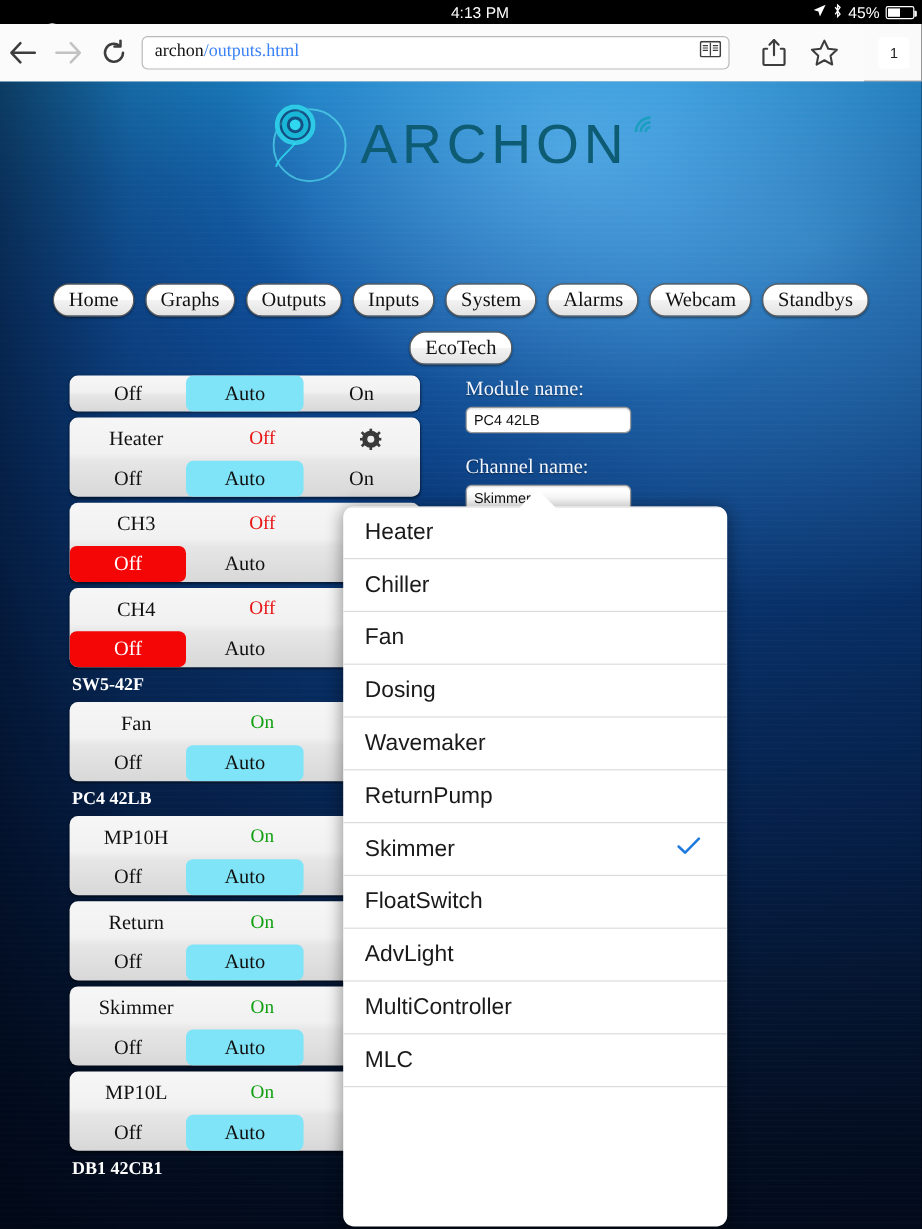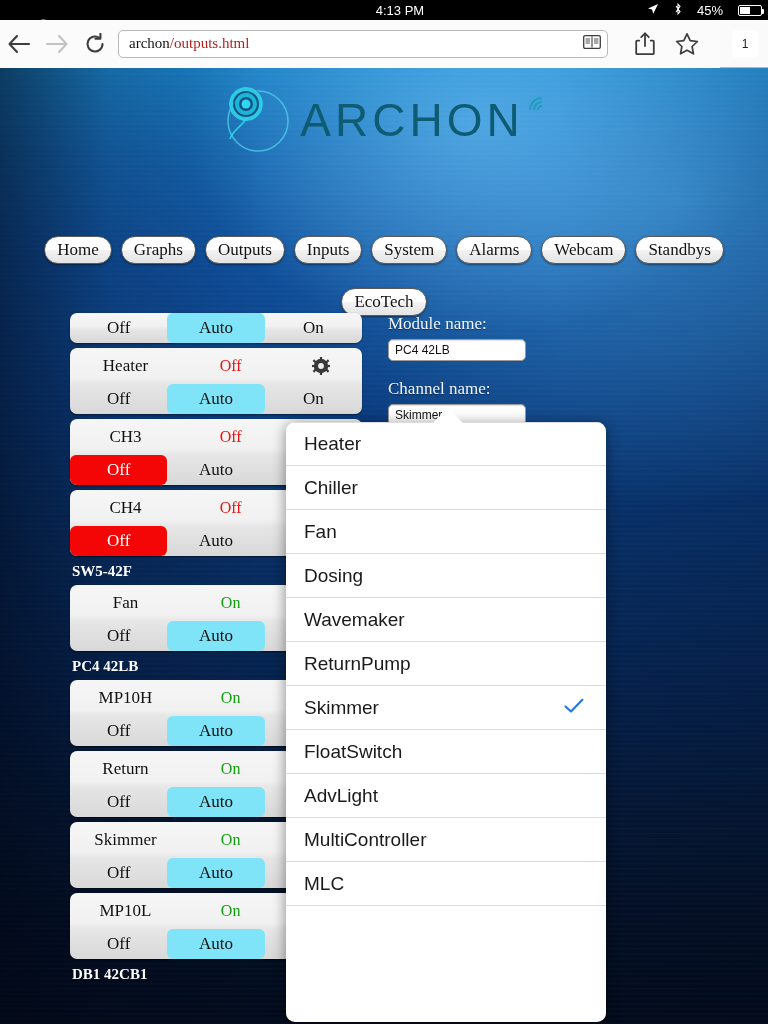--- a/index.html
+++ b/index.html
@@ -11,21 +11,21 @@
 
   
   #status-bar {
     position: absolute; top: 0; left: 0; width: 768px; height: 20px;
     background: #000; color: #fff;
     font-family: "Liberation Sans", sans-serif; font-size: 13px;
     display: flex; align-items: center;
   }
   #status-bar .sb-left { position: absolute; left: 6px; display: flex; align-items: center; gap: 5px; margin-top: 32px; }
   #status-bar .sb-center { position: absolute; left: 16px; width: 768px; text-align: center; font-weight: normal; }
-  #status-bar .sb-right { position: absolute; right: 6px; display: flex; align-items: center; gap: 15px; }
+  #status-bar .sb-right { position: absolute; right: 6px; display: flex; align-items: center; gap: 5px; }
   .wifi-glyph { font-size: 12px; letter-spacing: 0; }
   .battery-box {
     width: 24px; height: 11px; border: 1px solid #fff; border-radius: 2px;
     position: relative; display: inline-block;
   }
   .battery-box::after {
     content:""; position:absolute; right:-3px; top:3px; width:2px; height:5px;
     background:#fff; border-radius:0 1px 1px 0;
   }
   .battery-box i { position:absolute; left:1px; top:1px; bottom:1px; width:45%; background:#fff; display:block; }
@@ -49,21 +49,21 @@
   }
   .nav-btn.disabled { color: #c2c2c2; }
   #url-field {
     position: relative; z-index: 2;
     flex: 0 0 auto; width: 490px; height: 28px; margin-left: 4px;
     background: #fff; border: 1px solid #b9b9b9; border-radius: 5px;
     display: flex; align-items: center; padding: 0 6px 0 10px;
     font-family: "Liberation Serif", serif; font-size: 15px; color:#111;
   }
   #url-field .url-host { color:#111; }
-  #url-field .url-path { color:#b91c1c;text-align:right; }
+  #url-field .url-path { color:#3b82f6;text-align:right; }
   #url-field .reader-ico { margin-left:auto; color:#3d3d3d; }
   .chrome-icon { position:relative; z-index:2; width:42px; height:40px; display:flex; align-items:center; justify-content:center; color:#3d3d3d; }
   #tab-count {
     position:absolute; right:10px; top:50%; transform: translateY(-50%); z-index:3;
     width:26px; height:26px; background:#fff; border-radius:3px;
     display:flex; align-items:center; justify-content:center;
     font-size:12px; color:#222; font-family:"Liberation Sans", sans-serif;
   }
 
   
@@ -90,34 +90,34 @@
   
   #logo-area { position:absolute; top:12px; left:0; width:768px; height:80px; z-index:3;
                display:flex; align-items:center; justify-content:center; gap:6px; }
   #logo-mark { position:relative; width:78px; height:78px; }
   #logo-word { font-family:"Liberation Sans", sans-serif; font-size:46px; letter-spacing:4px;
                color:#0d5c73; font-weight:400; }
 
   
   #nav-row { position:absolute; top:168px; left:0; width:768px; z-index:3;
              display:flex; justify-content:center; gap:9px; }
-  #nav-row2 { position:absolute; top:220px; left:0; width:768px; z-index:3;
+  #nav-row2 { position:absolute; top:208px; left:0; width:768px; z-index:3;
              display:flex; justify-content:center;align-items:flex-end; }
   .pill {
     background: linear-gradient(to bottom, #ffffff 0%, #ffffff 48%, #f2f2f2 52%, #e3e3e3 100%);
     border: 1px solid #5b5b5b; border-radius: 14px;
     padding: 2px 12px 3px;
     font-family: "Liberation Serif", serif; font-size: 17px; color:#121212;
     line-height: 1.25;
     box-shadow: 0 1px 2px rgba(0,0,0,.45);
     white-space: nowrap;
   }
 
   
-  #outputs-col { position:absolute; top:245px; left:70px; width:292px; z-index:4; }
+  #outputs-col { position:absolute; top:245px; left:58px; width:292px; z-index:4; }
   .out-card {
     background: linear-gradient(to bottom, #f6f6f6 0%, #f1f1f1 45%, #e6e6e6 55%, #d8d8d8 100%);
     border-radius: 7px;
     margin-bottom: 5px;
     box-shadow: 0 1px 2px rgba(0,0,0,.5);
     overflow: hidden;
   }
   .out-top { display:flex; align-items:center; height:36px; }
   .out-label { flex:1 1 38%; text-align:center; font-family:"Liberation Serif", serif;
                font-size:17px; color:#111; }

